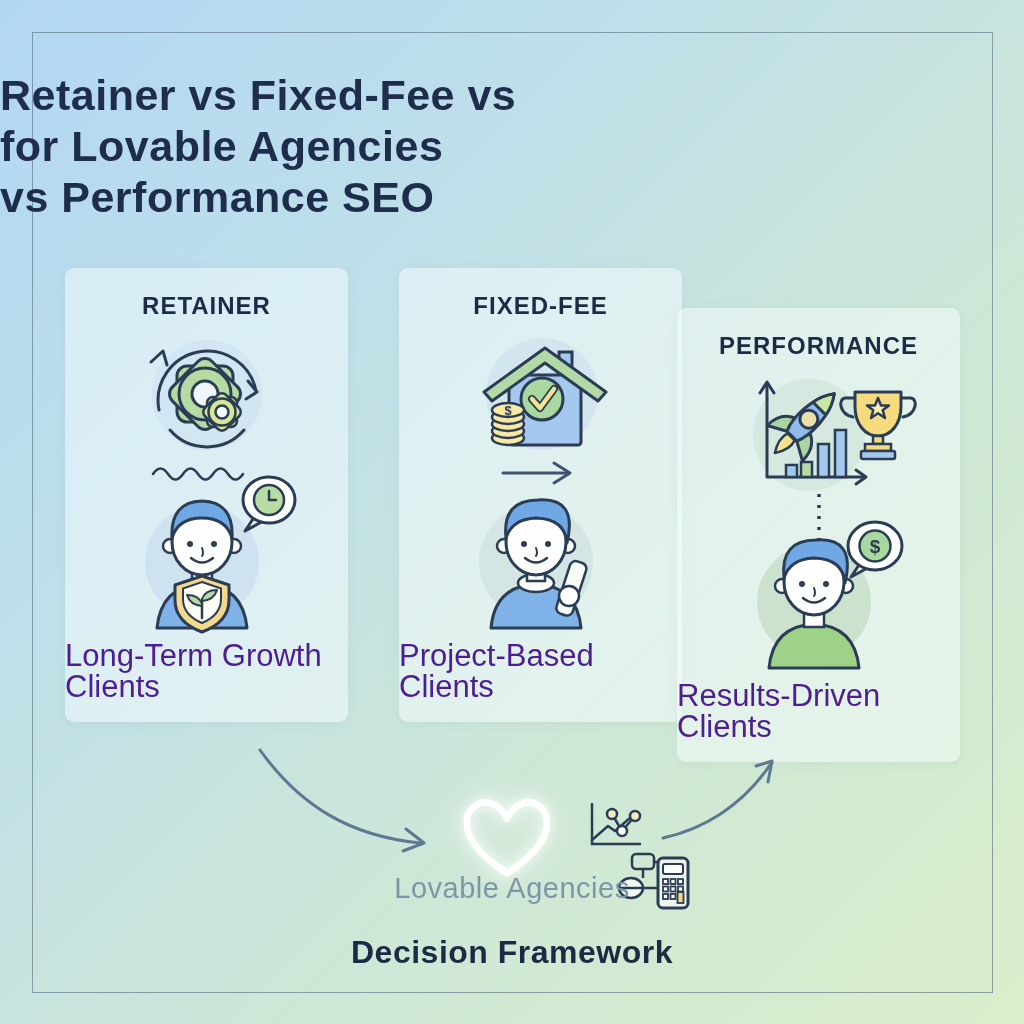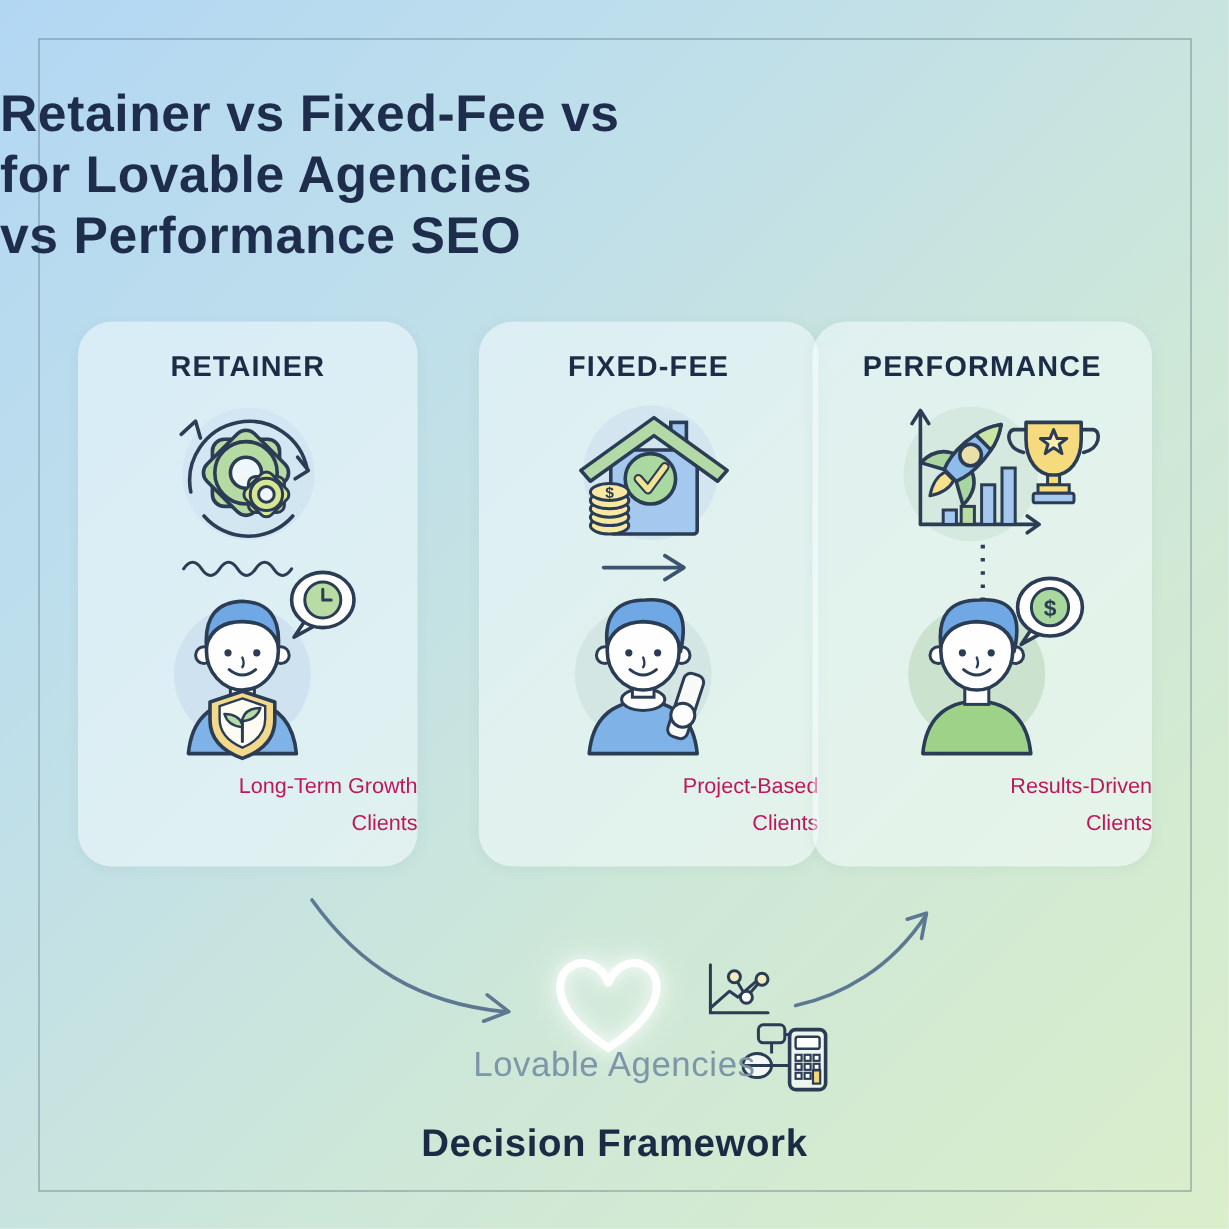--- a/index.html
+++ b/index.html
@@ -12,36 +12,36 @@
     position:absolute;left:32px;top:32px;width:959px;height:959px;
     border:1.5px solid rgba(96,116,132,0.65);
   }
   .title{
     position:absolute;top:70px;left:0;width:100%;text-align:left;
     font-size:43px;line-height:51px;font-weight:bold;color:#1d2d4b;
     letter-spacing:0.5px;
   }
   .card{
     position:absolute;top:268px;width:283px;height:454px;
-    background:rgba(248,253,255,0.5);border-radius:28px;
+    background:rgba(248,253,255,0.5);border-radius:9px;
     box-shadow:0 2px 10px rgba(110,145,160,0.10);
     text-decoration:underline;
   }
-  .card-1{left:65px;} .card-2{left:371px;margin-left:28px;} .card-3{left:677px;}
+  .card-1{left:65px;} .card-2{left:371px;margin-left:28px;} .card-3{left:677px;margin-top:40px;}
   .card-heading{
     position:absolute;top:24px;left:0;width:100%;text-align:center;
     font-size:24px;font-weight:bold;letter-spacing:1px;color:#1c2c47;
   }
   .icon-box{position:absolute;top:54px;left:0;width:100%;display:flex;justify-content:center;}
   .connector-box{position:absolute;left:0;width:100%;display:flex;justify-content:center;}
   .cb-1{top:193px;} .cb-2{top:192px;} .cb-3{top:180px;}
   .person-box{position:absolute;top:196px;left:0;width:100%;display:flex;justify-content:center;}
   .caption{
-    position:absolute;top:372px;left:0;width:100%;text-align:right;
-    font-size:18px;line-height:31px;color:#be185d;
+    position:absolute;top:372px;left:0;width:100%;text-align:left;
+    font-size:31px;line-height:31px;color:#4c1d95;
   }
   .brand-text{
     position:absolute;top:872px;left:0;width:100%;text-align:center;
     font-size:29px;color:#7d96a8;letter-spacing:0.5px;
   }
   .framework-text{
     position:absolute;top:934px;left:0;width:100%;text-align:center;
     font-size:32px;font-weight:bold;color:#1c2b44;letter-spacing:0.5px;
   }
   .abs{position:absolute;}

